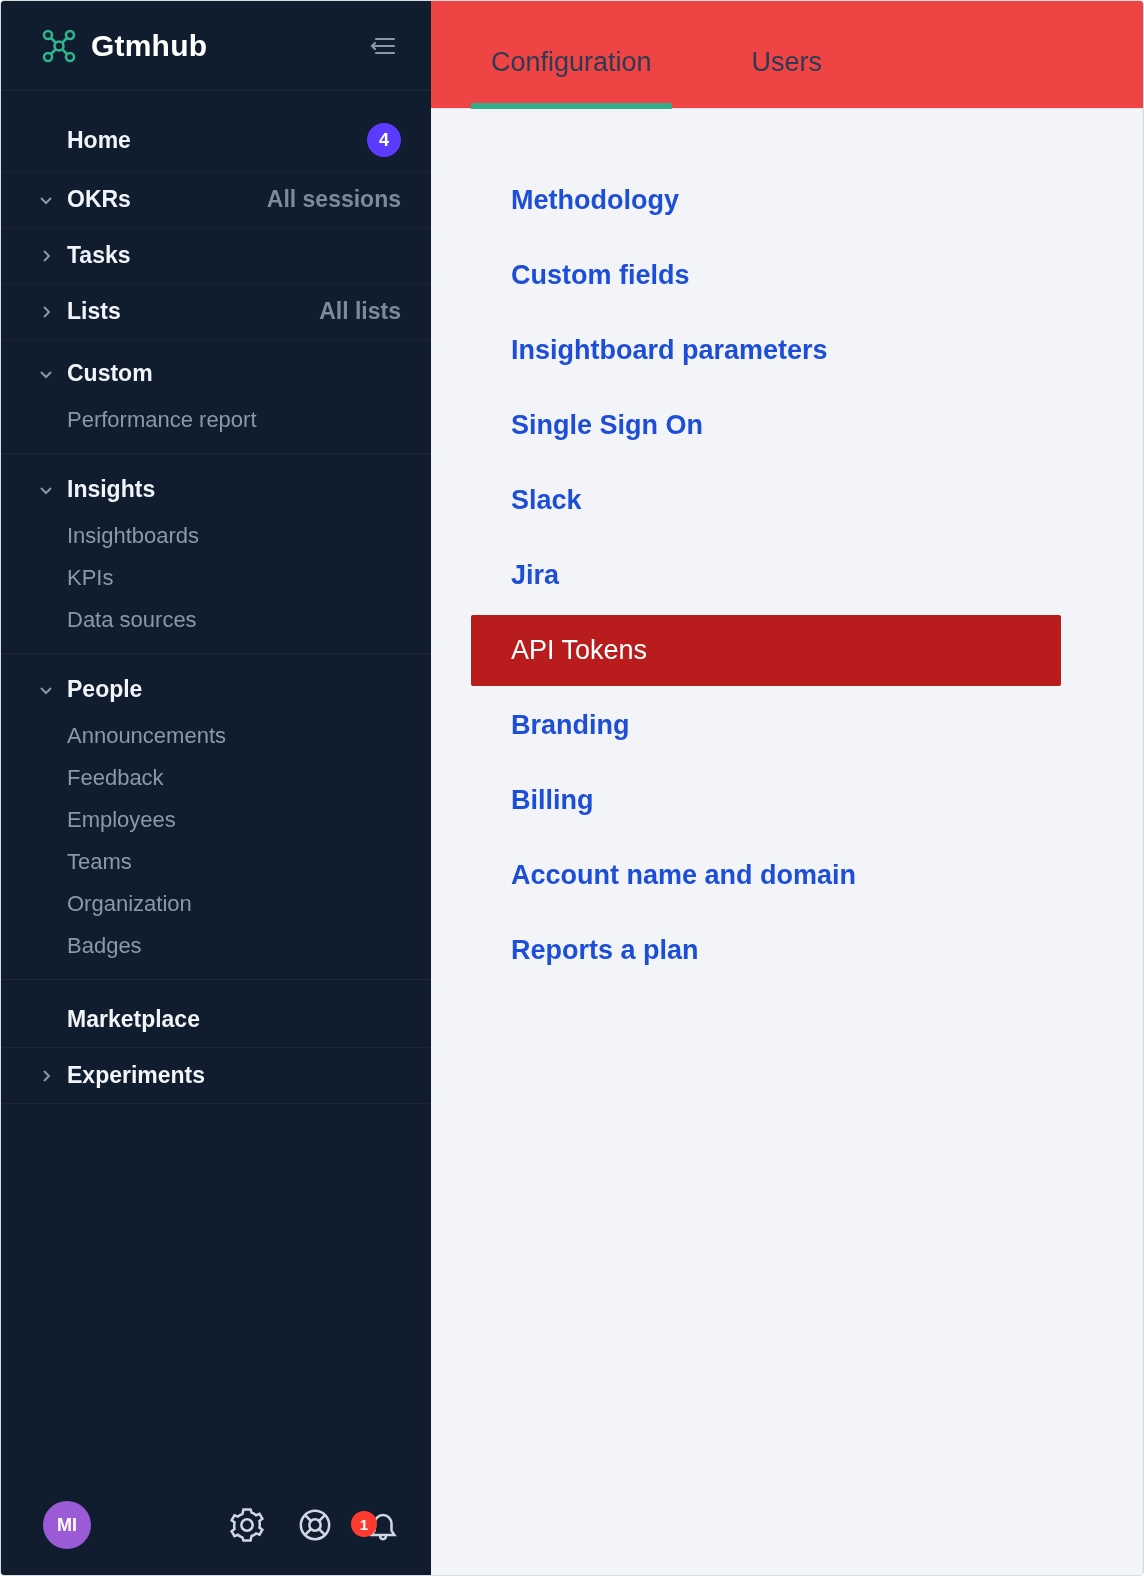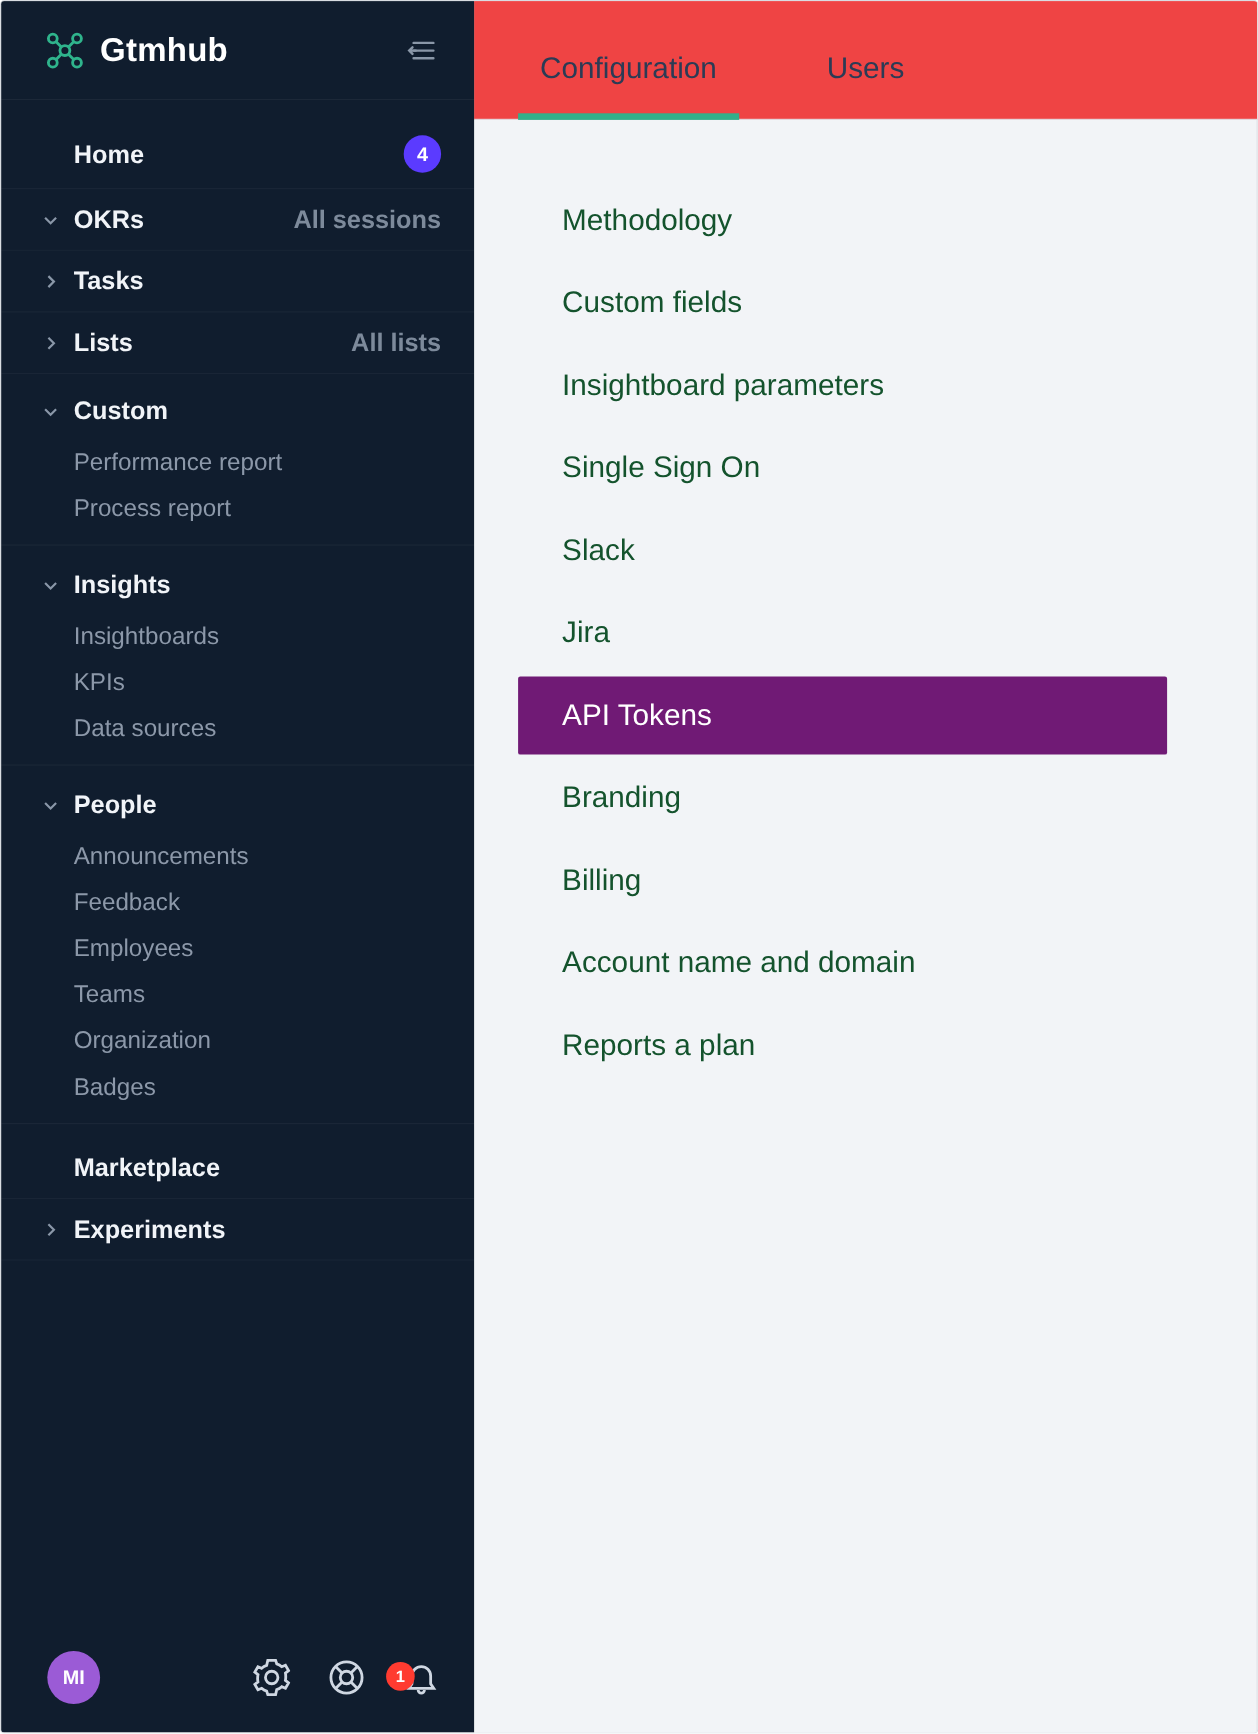--- a/index.html
+++ b/index.html
@@ -28,22 +28,22 @@
   .footer-spacer { flex:1;}
   .notif-wrap { position:relative;}
   .notif-badge { position:absolute; left:-12px; top:6px; background:#ff3b30; color:#fff; width:26px; height:26px; border-radius:50%; display:flex; align-items:center; justify-content:center; font-size:15px; font-weight:700;}
   
   .main { flex:1; background:#f2f4f7; display:flex; flex-direction:column;}
   .tabs { background:#ef4444; height:108px; display:flex; align-items:flex-end; padding:0 40px; gap:60px; border-bottom:1px solid #e1e5ea;}
   .tab { padding:0 20px 30px 20px; font-size:27px; color:#2b3b55; font-weight:500; cursor:pointer; position:relative;}
   .tab.active::after { content:""; position:absolute; left:0; right:0; bottom:-1px; height:6px; background:#33b08a;}
   .content { padding:56px 40px; flex:1; overflow:auto;}
   .menu-card { width:100%; max-width:590px;}
-  .menu-item { padding:20px 40px; font-size:27px; color:#14532d; cursor:pointer; border-radius:2px;}
-  .menu-item.active { background:#701a75; color:#fff; font-weight:500;}
+  .menu-item { padding:20px 40px; font-size:27px; color:#1d4ed8; cursor:pointer; border-radius:2px;font-weight:bold;}
+  .menu-item.active { background:#b91c1c; color:#fff; font-weight:500;}
   .menu-item + .menu-item { margin-top:4px;}
   svg { display:block;}
 </style>
 </head>
 <body>
 
 <div class="app">
 
   <aside class="sidebar">
     <div class="sb-header">
@@ -120,21 +120,20 @@
         <span class="left">
           <span class="chev">
               <svg width="14" height="14" viewBox="0 0 14 14">
                 <path d="M2 5 L7 10 L12 5" fill="none" stroke="#8a97a8" stroke-width="2"></path>
               </svg>
             </span>
           <span class="label">Custom</span>
         </span>
       </div>
       <div class="sb-sub">Performance report</div>
-      <div class="sb-sub">Process report</div>
       <div class="sb-divider"></div>
 
       <div class="sb-row group-head noborder" style="padding-top:10px;">
         <span class="left">
           <span class="chev">
               <svg width="14" height="14" viewBox="0 0 14 14">
                 <path d="M2 5 L7 10 L12 5" fill="none" stroke="#8a97a8" stroke-width="2"></path>
               </svg>
             </span>
           <span class="label">Insights</span>

